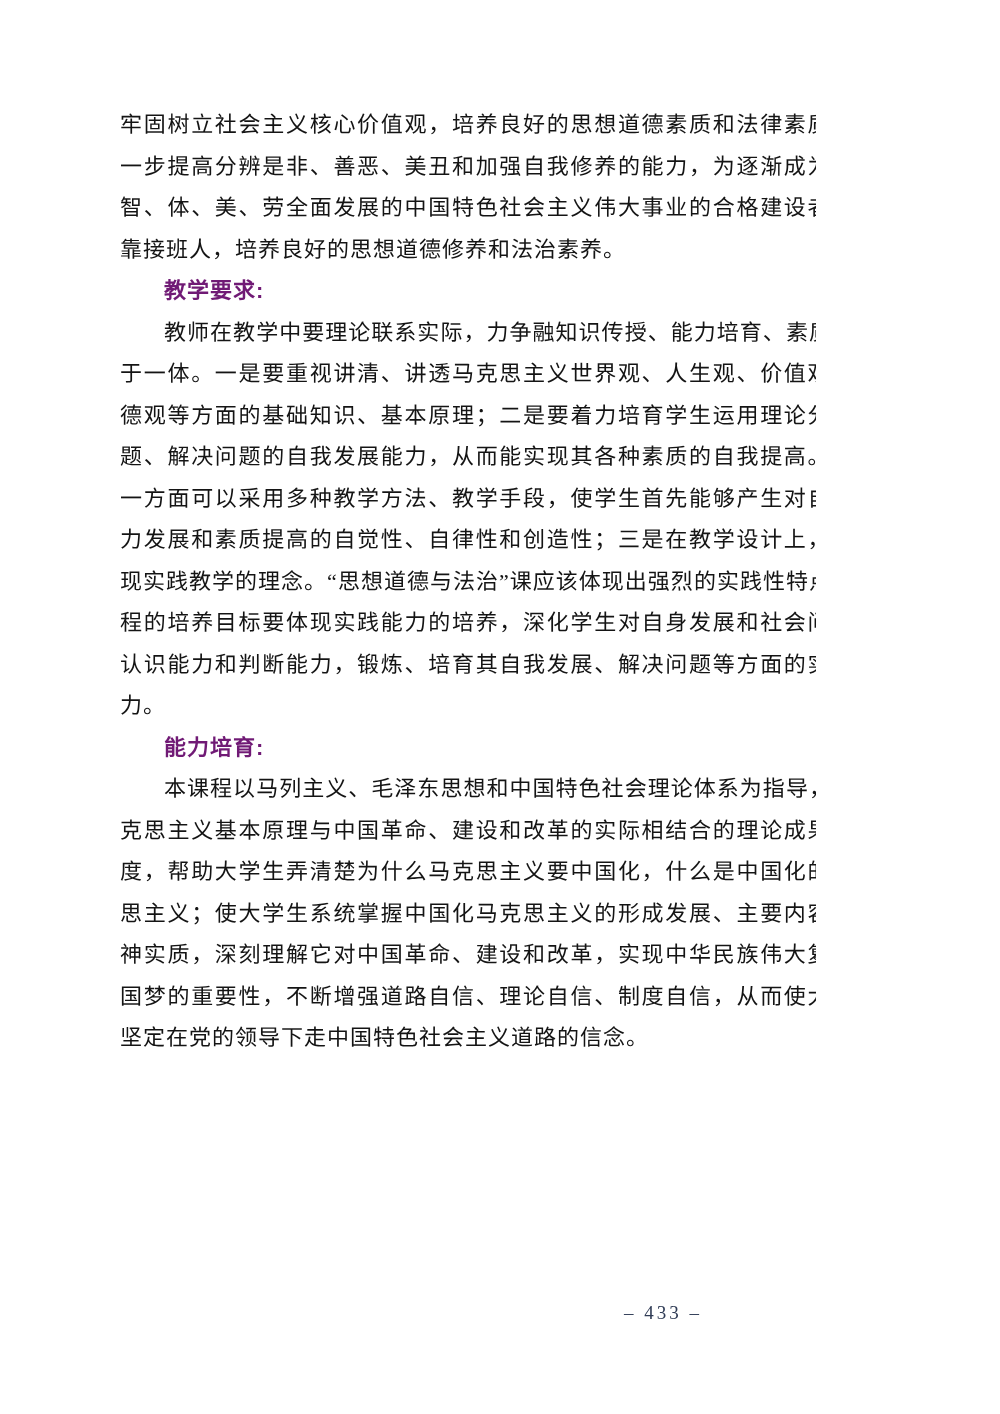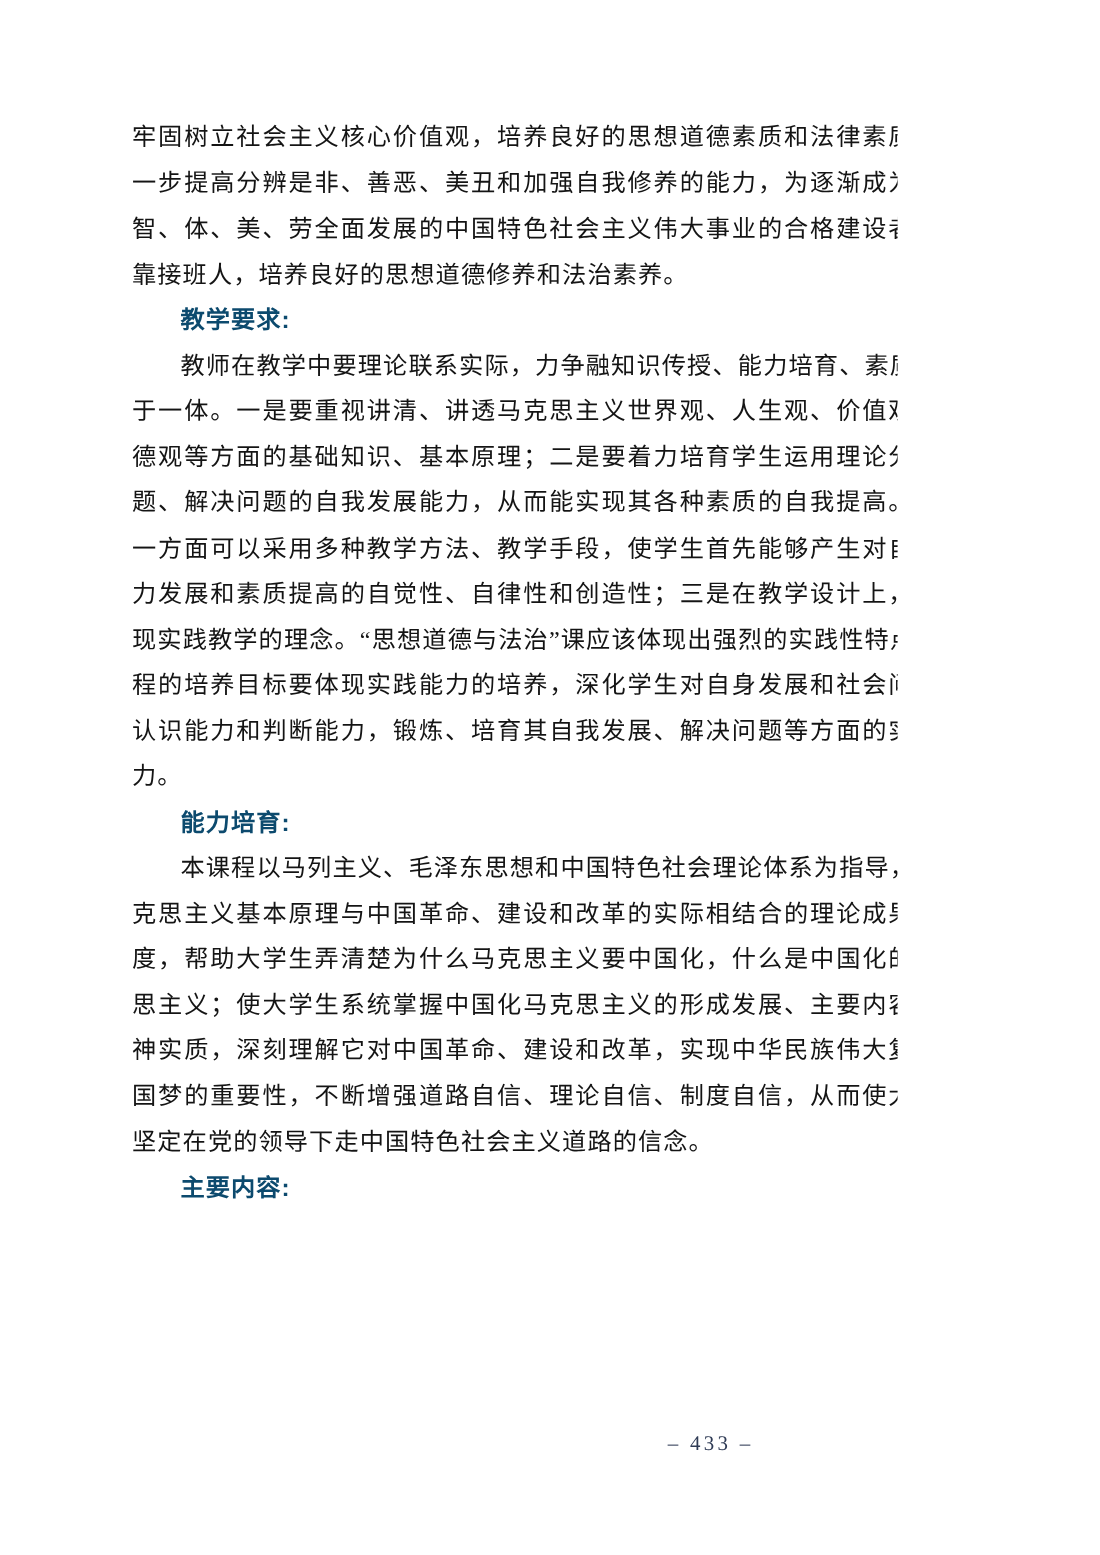--- a/index.html
+++ b/index.html
@@ -34,37 +34,37 @@
   .para.indent {
     text-indent: 2em;
   }
   .heading {
     margin: 0;
     font-family: "Liberation Sans", "DejaVu Sans", sans-serif;
     font-weight: bold;
     font-size: 22px;
     line-height: 41.5px;
     letter-spacing: 1px;
-    color: #0c4a6e;
+    color: #701a75;
     text-indent: 2em;
     text-align: left;
   }
   .sub-item {
     margin: 0;
     font-family: "Liberation Serif", "DejaVu Serif", serif;
     font-size: 22px;
     line-height: 41.5px;
     letter-spacing: 1px;
     color: #141414;
     text-indent: 2em;
     text-align: left;
   }
   .page-number {
     position: absolute;
-    right: 131px;
+    right: 114px;
     top: 1300px;
     font-family: "Liberation Serif", "DejaVu Serif", serif;
     font-size: 19px;
     line-height: 26px;
     letter-spacing: 3px;
     color: #2f3b55;
     text-align: right;
   }
 </style>
 </head>
@@ -77,19 +77,18 @@
 
     <p class="heading">教学要求:</p>
 
     <p class="para indent">教师在教学中要理论联系实际，力争融知识传授、能力培育、素质提高于一体。一是要重视讲清、讲透马克思主义世界观、人生观、价值观和道德观等方面的基础知识、基本原理；二是要着力培育学生运用理论分析问题、解决问题的自我发展能力，从而能实现其各种素质的自我提高。在这一方面可以采用多种教学方法、教学手段，使学生首先能够产生对自身能力发展和素质提高的自觉性、自律性和创造性；三是在教学设计上，要体现实践教学的理念。“思想道德与法治”课应该体现出强烈的实践性特点，课程的培养目标要体现实践能力的培养，深化学生对自身发展和社会问题的认识能力和判断能力，锻炼、培育其自我发展、解决问题等方面的实践能力。</p>
 
 
     <p class="heading">能力培育:</p>
 
     <p class="para indent">本课程以马列主义、毛泽东思想和中国特色社会理论体系为指导，从马克思主义基本原理与中国革命、建设和改革的实际相结合的理论成果的角度，帮助大学生弄清楚为什么马克思主义要中国化，什么是中国化的马克思主义；使大学生系统掌握中国化马克思主义的形成发展、主要内容和精神实质，深刻理解它对中国革命、建设和改革，实现中华民族伟大复兴中国梦的重要性，不断增强道路自信、理论自信、制度自信，从而使大学生坚定在党的领导下走中国特色社会主义道路的信念。</p>
 
-    <p class="heading">主要内容:</p>
 
 
   </div>
 
   <div class="page-number">– 433 –</div>
 </div>
 
 </body></html>

